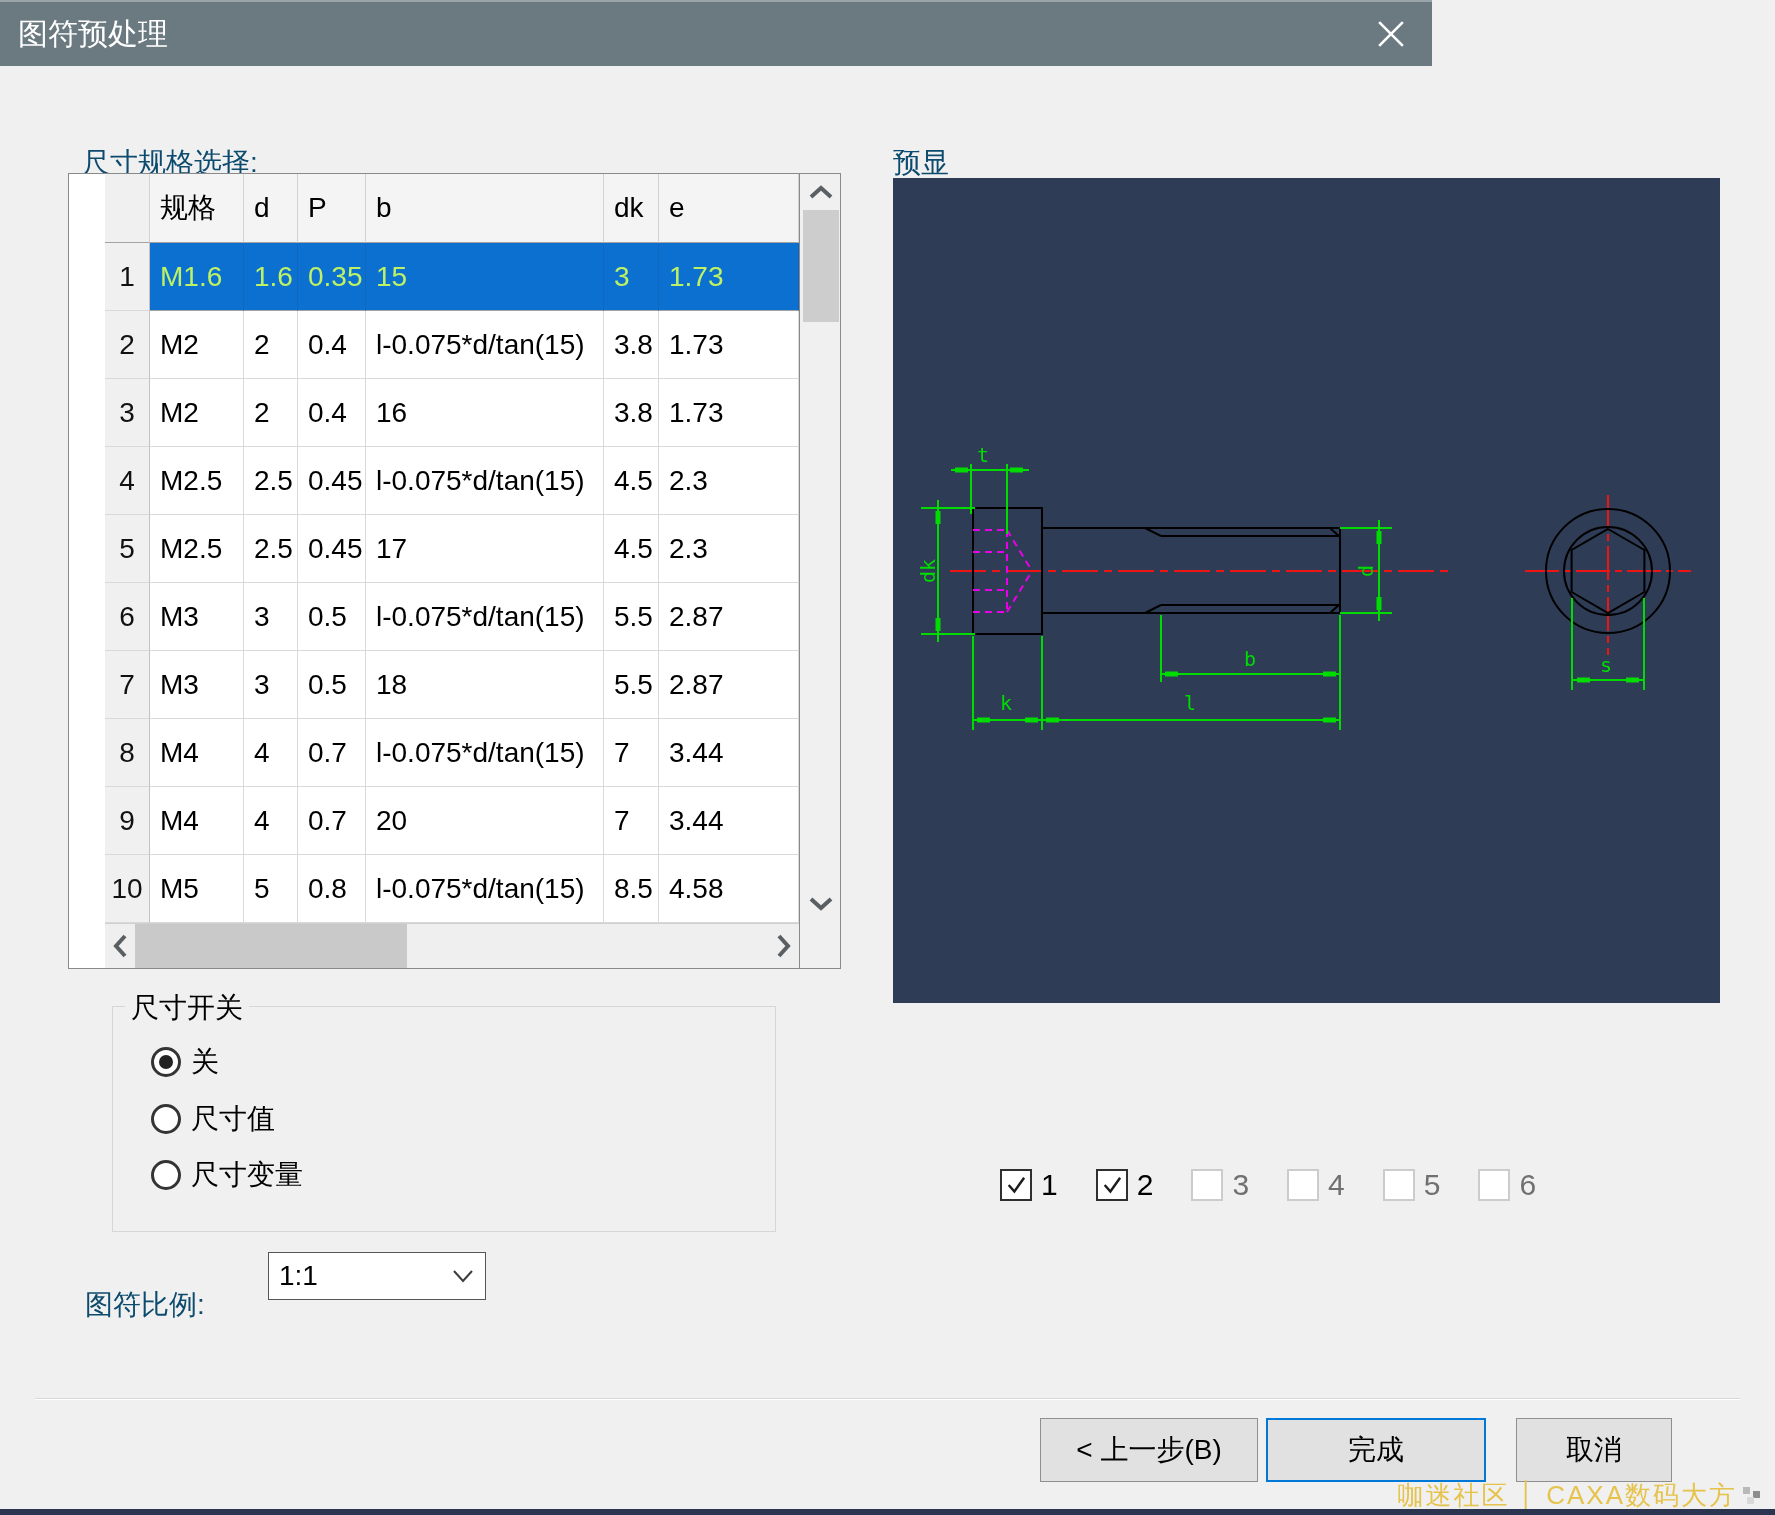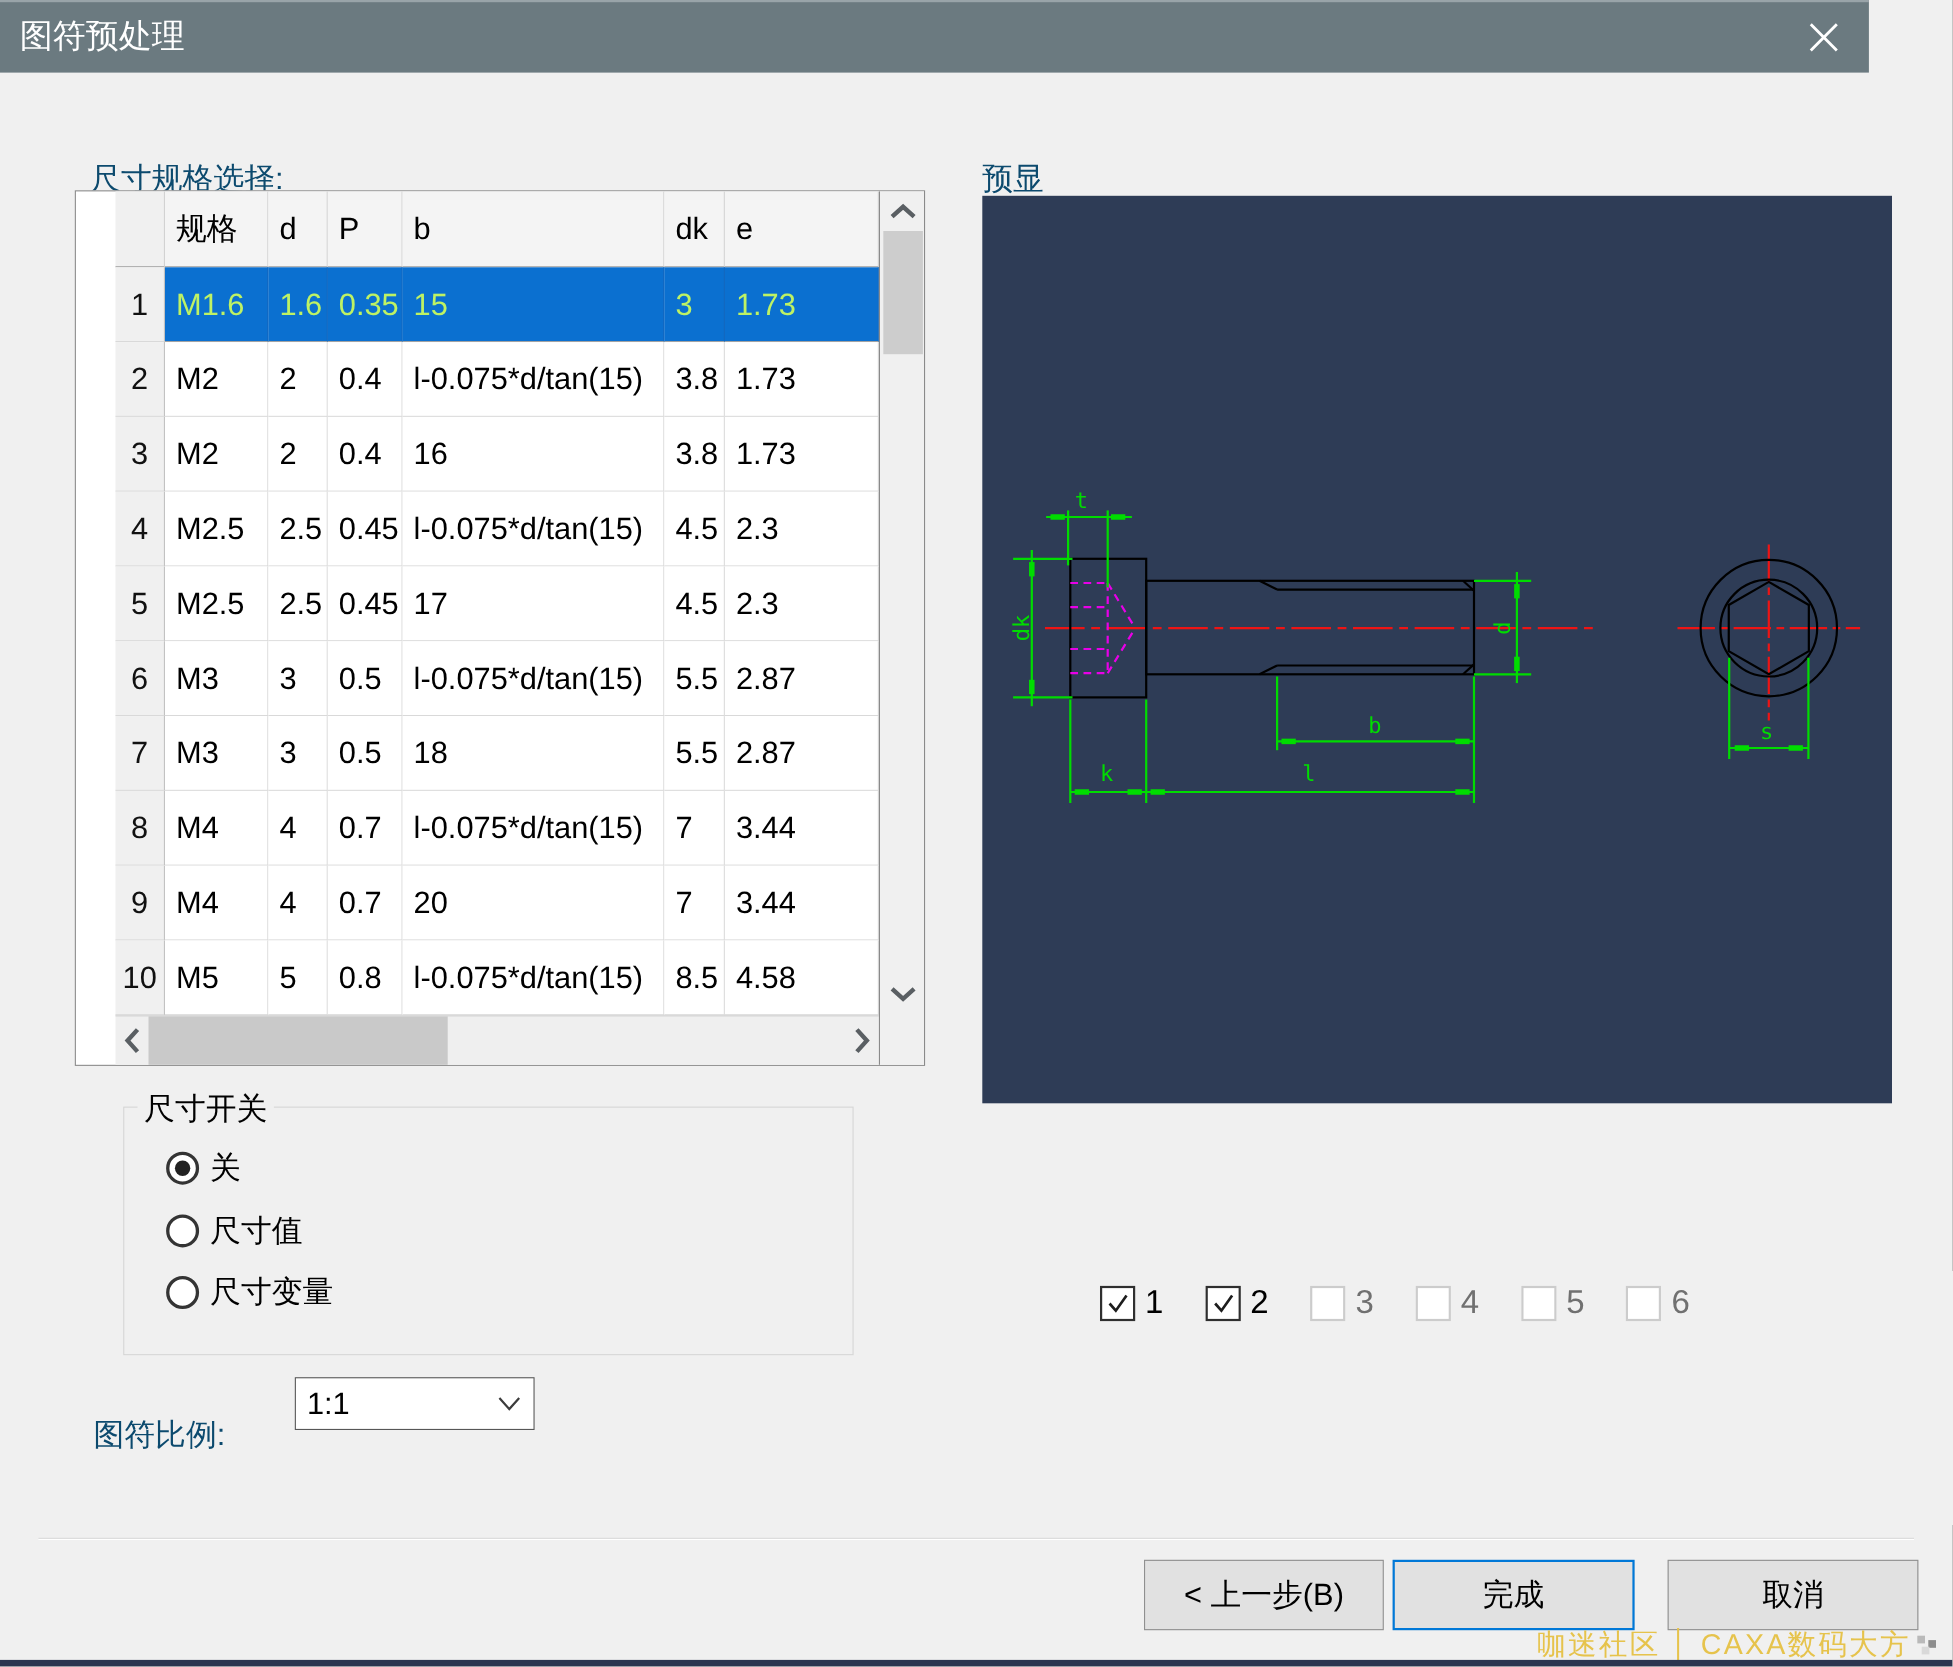--- a/index.html
+++ b/index.html
@@ -1,20 +1,20 @@
 <!DOCTYPE html>
 <html style="--c-titlebar: #6b7a80; --c-selection: #0b70d0; --c-preview_bg: #2e3c56; --c-draw_green: #00dc00; --c-draw_magenta: #e800e8; --c-draw_red: #ee1414; --c-draw_black: #000000; --c-watermark: #e6c34c; --c-accent: #0078d7;"><head>
 <meta charset="utf-8">
 <style>
   html,body{margin:0;padding:0;}
   body{font-family:"Liberation Sans","DejaVu Sans",sans-serif;background:#444;}
   .dialog{position:relative;width:1775px;height:1515px;background:#f0f0f0;overflow:hidden;}
 
   
-  .titlebar{position:absolute;left:0;top:0;width:1699px;height:66px;background:var(--c-titlebar);border-top:2px solid #99a4a9;box-sizing:border-box;}
+  .titlebar{position:absolute;left:0;top:0;width:1432px;height:66px;background:var(--c-titlebar);border-top:2px solid #99a4a9;box-sizing:border-box;}
   .titlebar .title{position:absolute;left:18px;top:0;line-height:64px;font-size:30px;color:#ffffff;}
   .close-btn{position:absolute;right:12px;top:0;width:58px;height:64px;display:flex;align-items:center;justify-content:center;cursor:pointer;}
 
   
   .sec-label{position:absolute;font-size:28px;color:#0c4a6e;margin-top:28px;}
 
   
   .table-wrap{position:absolute;left:68px;top:173px;width:773px;height:796px;border:1px solid #8a8a8a;box-sizing:border-box;background:#fff;display:flex;padding-left:36px;}
   .table-main{width:728px;display:flex;flex-direction:column;}
   .t-row{display:grid;grid-template-columns:45px 94px 54px 68px 238px 55px 1fr;}
@@ -66,21 +66,21 @@
   .chk-box{width:32px;height:32px;background:#fff;border:2px solid #2f2f2f;box-sizing:border-box;display:flex;align-items:center;justify-content:center;}
   .chk.off .chk-box{border:2px solid #cccccc;}
   .chk-label{font-size:30px;color:#000;}
   .chk.off .chk-label{color:#707070;}
 
   
   .divider{position:absolute;left:35px;top:1398px;width:1705px;height:0;border-top:1px solid #d8d8d8;border-bottom:1px solid #ffffff;}
   .btn{position:absolute;top:1418px;height:64px;background:#e1e1e1;border:1px solid #8f8f8f;box-sizing:border-box;font-size:28px;color:#000;display:flex;align-items:center;justify-content:center;cursor:pointer;font-family:"Liberation Sans","DejaVu Sans",sans-serif;}
   .btn-back{left:1040px;width:218px;}
   .btn-finish{left:1266px;width:220px;border:2px solid var(--c-accent);}
-  .btn-cancel{left:1516px;width:228px;}
+  .btn-cancel{left:1516px;width:156px;}
   .watermark{position:absolute;top:1478px;right:14px;font-size:26px;letter-spacing:2px;color:var(--c-watermark);display:flex;align-items:center;gap:6px;padding-left:37px;}
   .wm-px{display:inline-block;width:18px;height:18px;background:
     linear-gradient(#0000,#0000);position:relative;}
   .wm-px i{position:absolute;width:7px;height:7px;background:#b9b9b9;}
   .wm-px i:nth-child(2){left:10px;top:4px;background:#8d8d8d;}
   .wm-px i:nth-child(3){left:4px;top:10px;background:#d9d9d9;}
   .bottom-strip{position:absolute;left:0;top:1509px;width:1775px;height:6px;background:#2b3550;}
 </style>
 </head>
 <body>

